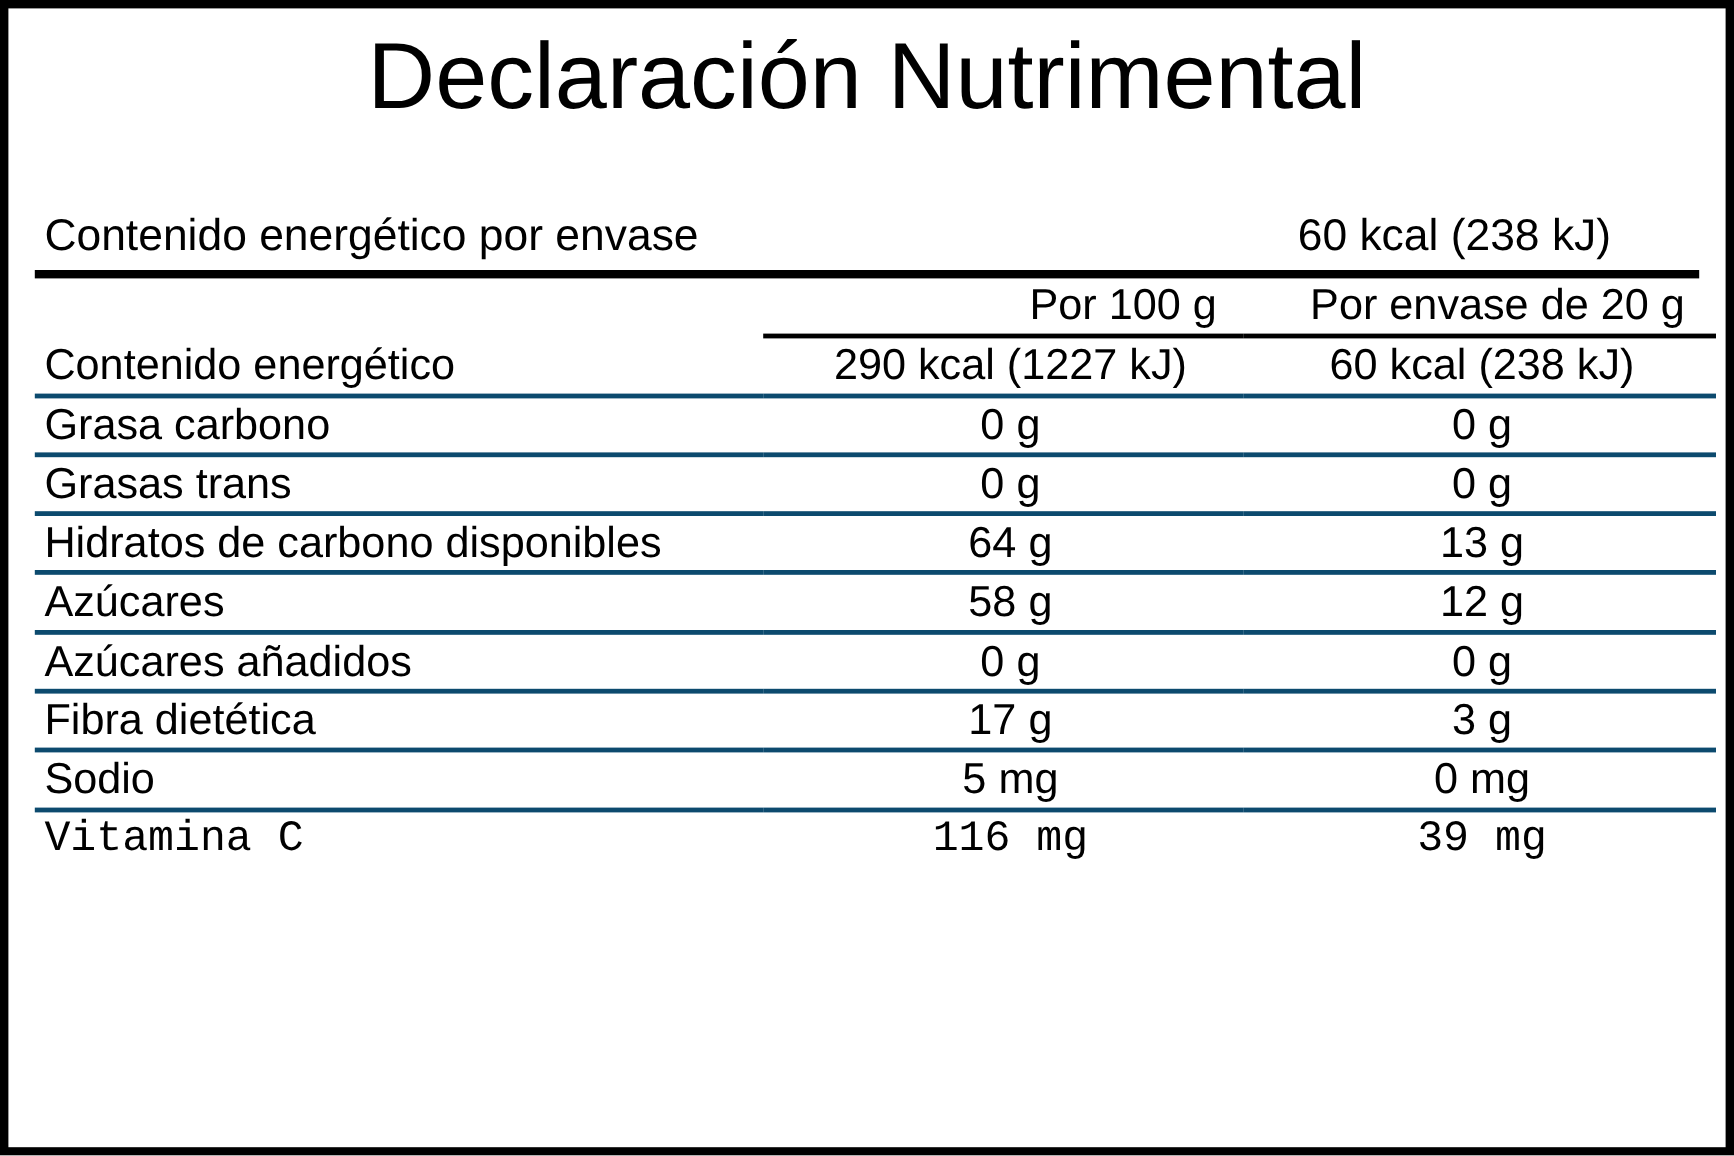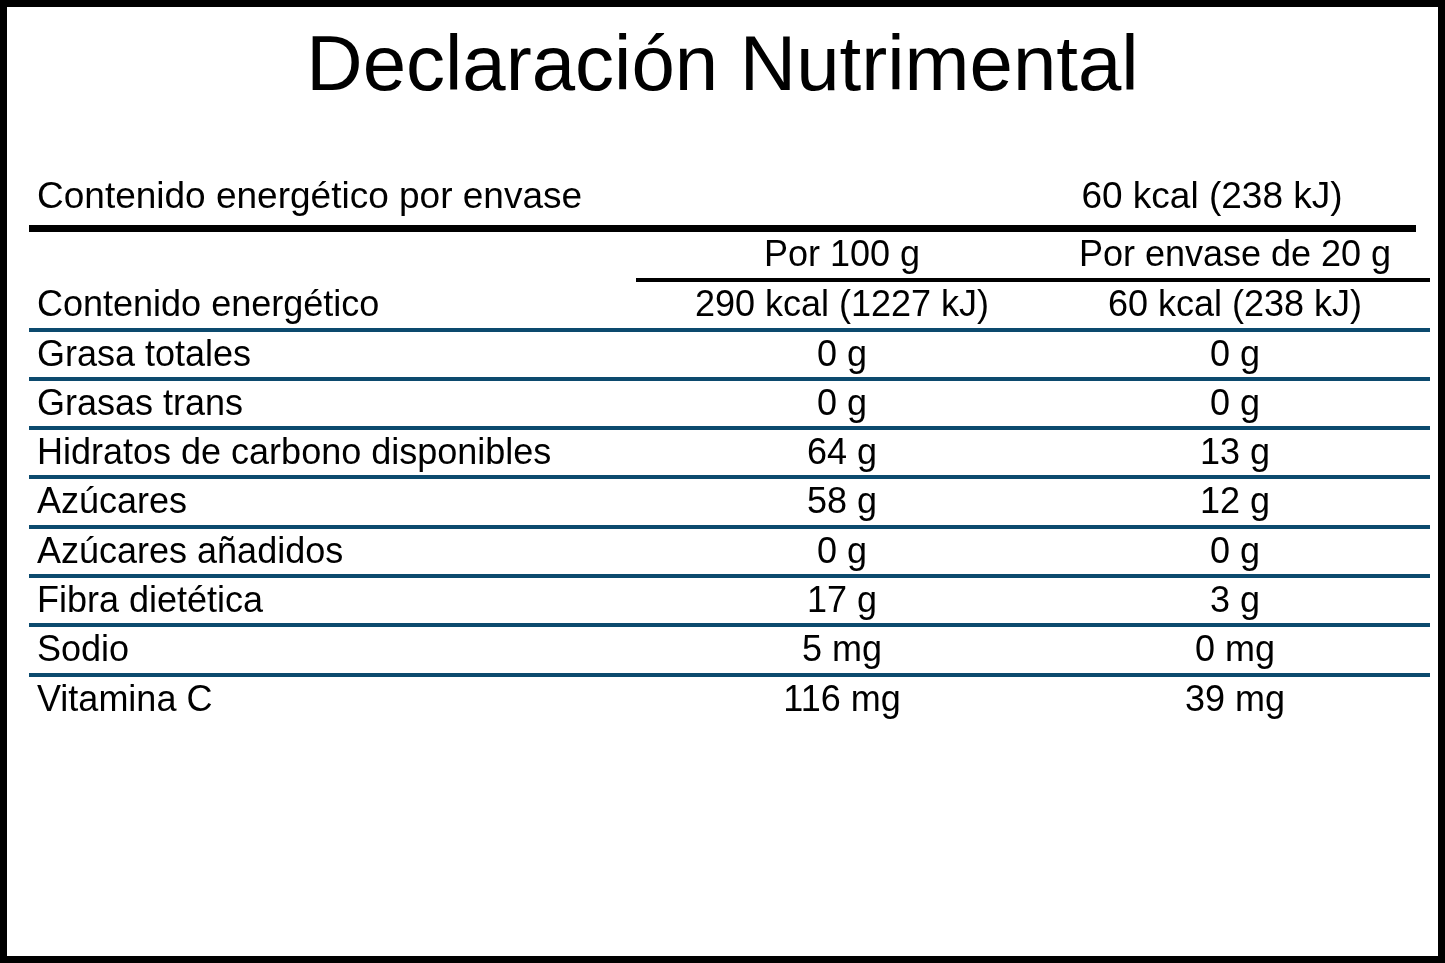--- a/index.html
+++ b/index.html
@@ -68,21 +68,21 @@
   table.nutri col.c3 { width: 394px; }
 
   table.nutri th, table.nutri td {
     font-weight: 400;
     font-size: 36px;
     line-height: 1.12;
     padding: 2px 0 3px 0;
     vertical-align: bottom;
   }
   .head-cell {
-    text-align: center;
+    text-align: right;
     padding-bottom: 4px !important;
     font-size: 36px;
   }
 
   tr.data td {
     border-bottom: 4px solid #0c4a6e;
   }
   tr.head th.head-cell {
     border-bottom: 4px solid #000000;
   }
@@ -102,21 +102,21 @@
     white-space: nowrap;
   }
   
   td.val.col2 { padding-left: 34px !important; padding-right: 22px !important; }
   td.val.col3 { padding-left: 30px !important; padding-right: 26px !important; }
   th.head-cell.col2 { padding-left: 34px !important; padding-right: 22px !important; }
   th.head-cell.col3 { padding-left: 30px !important; padding-right: 26px !important; }
 
   .indent-1 { padding-left: 54px !important; }
   .bold { font-weight: 700; }
-  tr.last td { border-bottom: none; }
+  tr.last td { border-bottom: none; font-family: Liberation Mono, monospace; }
 </style>
 </head>
 <body>
 
 <div class="label">
   <div class="inner">
 
     <div class="title">Declaración Nutrimental</div>
 
     <div class="energy-row">
@@ -139,21 +139,21 @@
           <th class="head-cell col3">Por envase de 20 g</th>
         </tr>
       </thead>
       <tbody>
           <tr class="data">
             <td class="name">Contenido energético</td>
             <td class="val col2">290 kcal (1227 kJ)</td>
             <td class="val col3">60 kcal (238 kJ)</td>
           </tr>
           <tr class="data">
-            <td class="name indent-1">Grasa totales</td>
+            <td class="name indent-1">Grasa carbono</td>
             <td class="val col2">0 g</td>
             <td class="val col3">0 g</td>
           </tr>
           <tr class="data">
             <td class="name indent-1">Grasas trans</td>
             <td class="val col2">0 g</td>
             <td class="val col3">0 g</td>
           </tr>
           <tr class="data">
             <td class="name">Hidratos de carbono disponibles</td>

